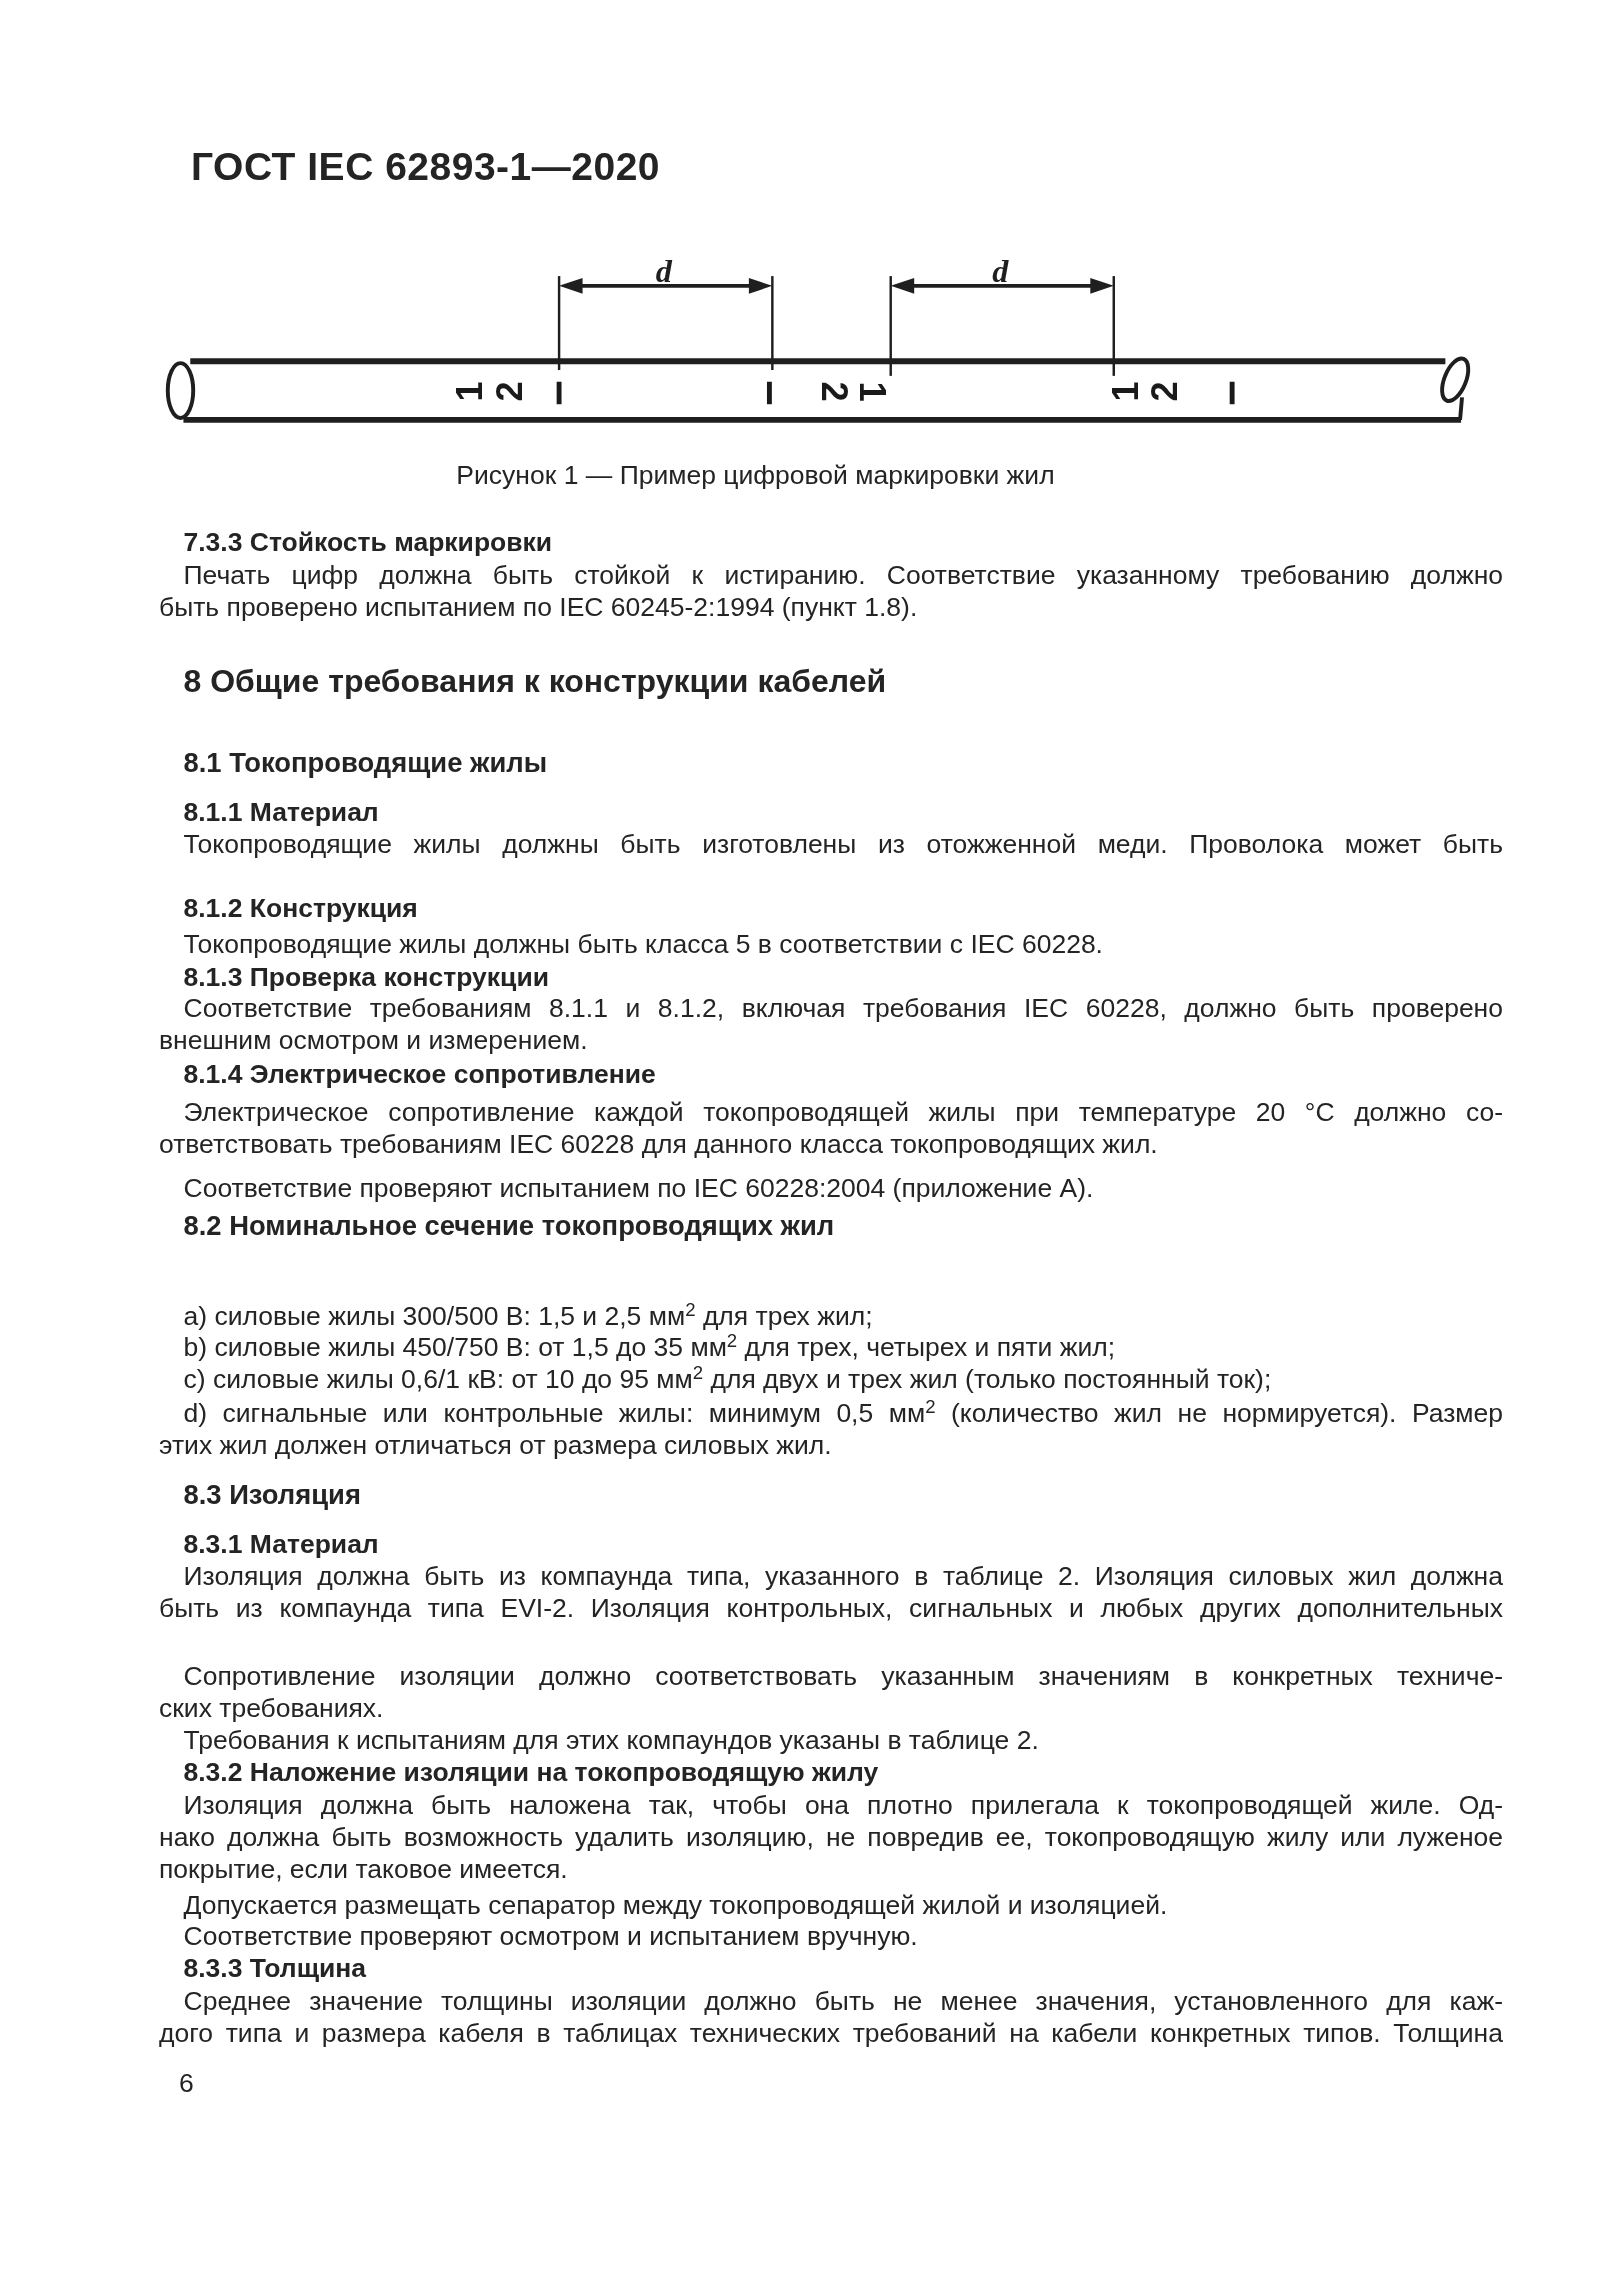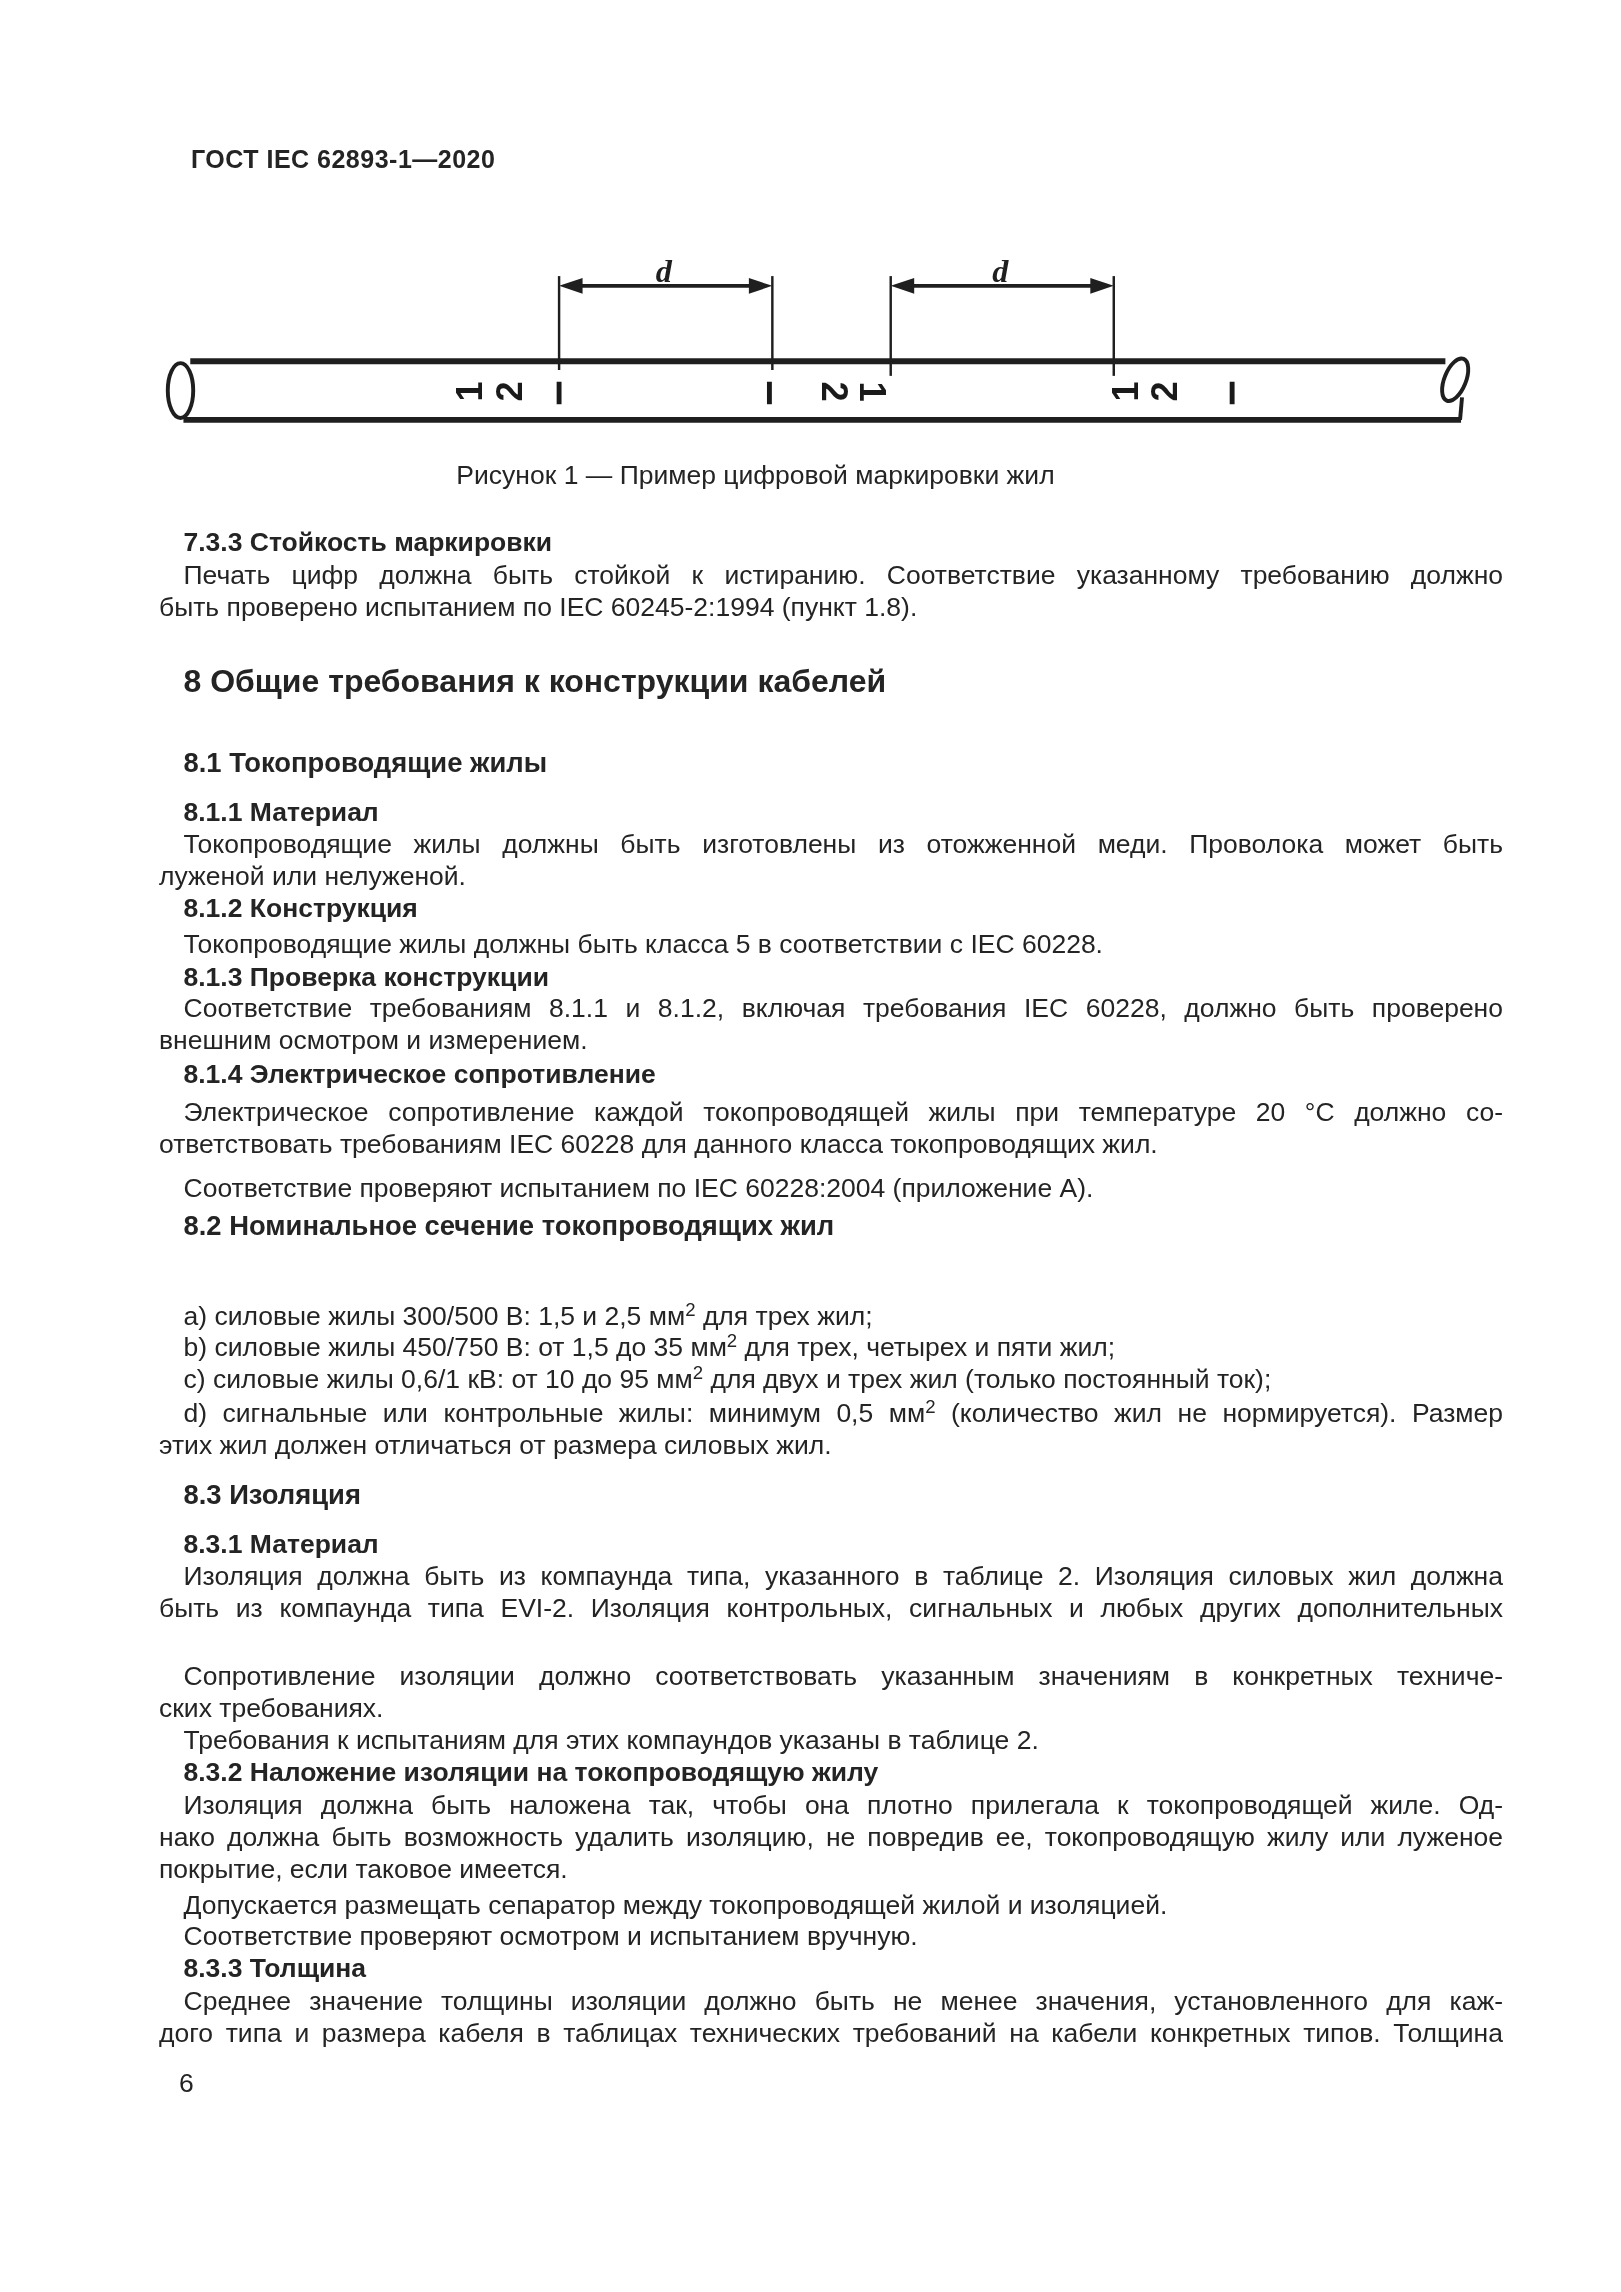--- a/index.html
+++ b/index.html
@@ -7,21 +7,21 @@
     position:relative;
     width:1621px;height:2293px;
     background:#ffffff;
     font-family:"Liberation Sans", sans-serif;
     color:#242424;
     overflow:hidden;
   }
   .abs{position:absolute;}
   .doc-header{
     left:191px;top:145px;
-    font-size:25px;font-weight:bold;letter-spacing:0.5px;
+    font-size:39px;font-weight:bold;letter-spacing:0.5px;
   }
   .ln{
     width:1344px;
     font-size:26.5px;line-height:32px;
     text-align:left;
     white-space:normal;
   }
   .j{text-align:justify;text-align-last:justify;text-justify:inter-word;}
   .ind{text-indent:24.5px;}
   .block{left:159px;}
@@ -89,21 +89,20 @@
     <div class="ln">быть проверено испытанием по IEC 60245-2:1994 (пункт 1.8).</div>
   </div>
 
   <div class="abs block h1" style="top:663px;">8 Общие требования к конструкции кабелей</div>
 
   <div class="abs block hsec" style="top:747px;">8.1 Токопроводящие жилы</div>
 
   <div class="abs block hsub" style="top:796px;">8.1.1 Материал</div>
   <div class="abs block" style="top:828px;">
     <div class="ln ind j">Токопроводящие жилы должны быть изготовлены из отожженной меди. Проволока может быть</div>
-    <div class="ln">луженой или нелуженой.</div>
   </div>
 
   <div class="abs block hsub" style="top:892px;">8.1.2 Конструкция</div>
   <div class="abs block" style="top:928px;">
     <div class="ln ind">Токопроводящие жилы должны быть класса 5 в соответствии с IEC 60228.</div>
   </div>
 
   <div class="abs block hsub" style="top:961px;">8.1.3 Проверка конструкции</div>
   <div class="abs block" style="top:992px;">
     <div class="ln ind j">Соответствие требованиям 8.1.1 и 8.1.2, включая требования IEC 60228, должно быть проверено</div>

